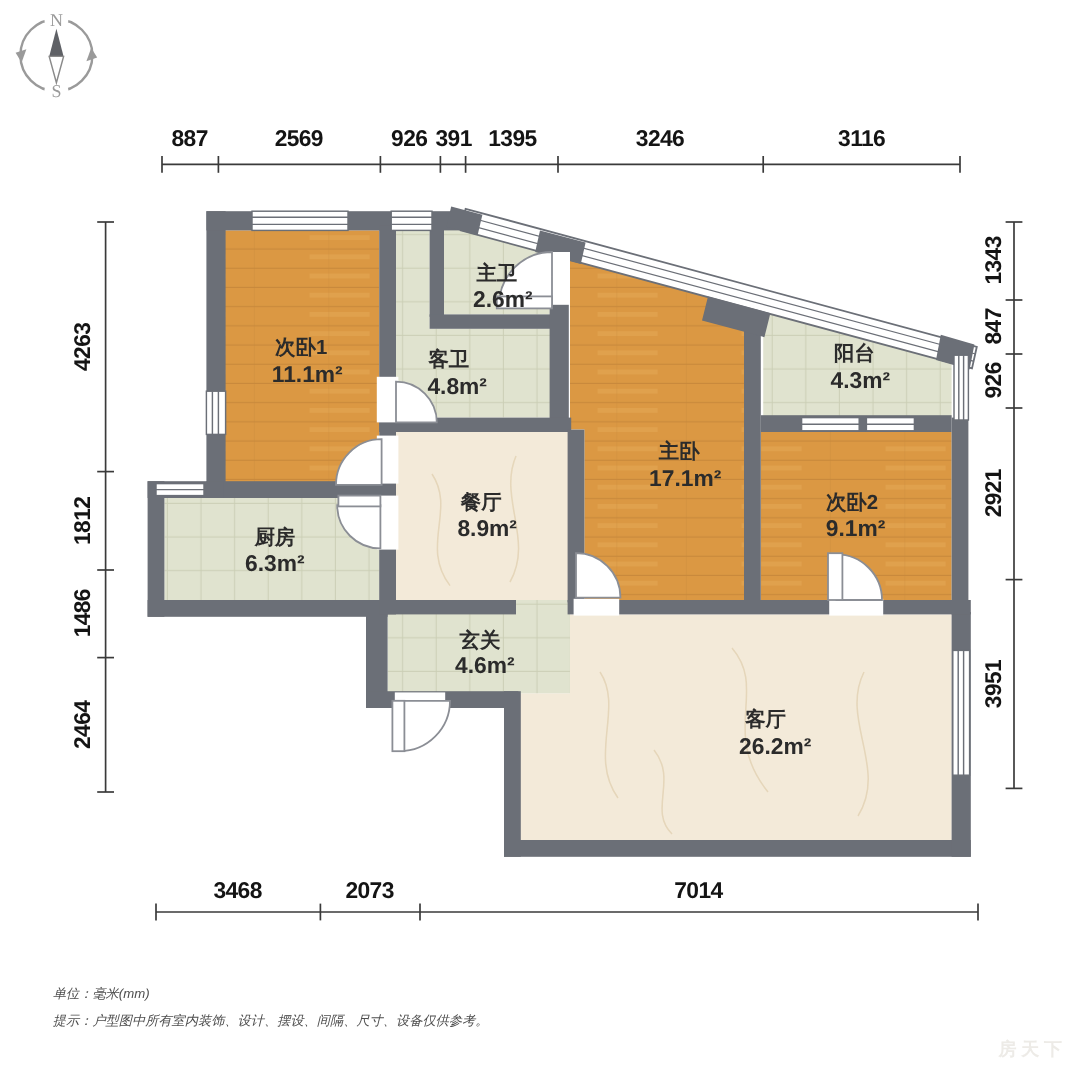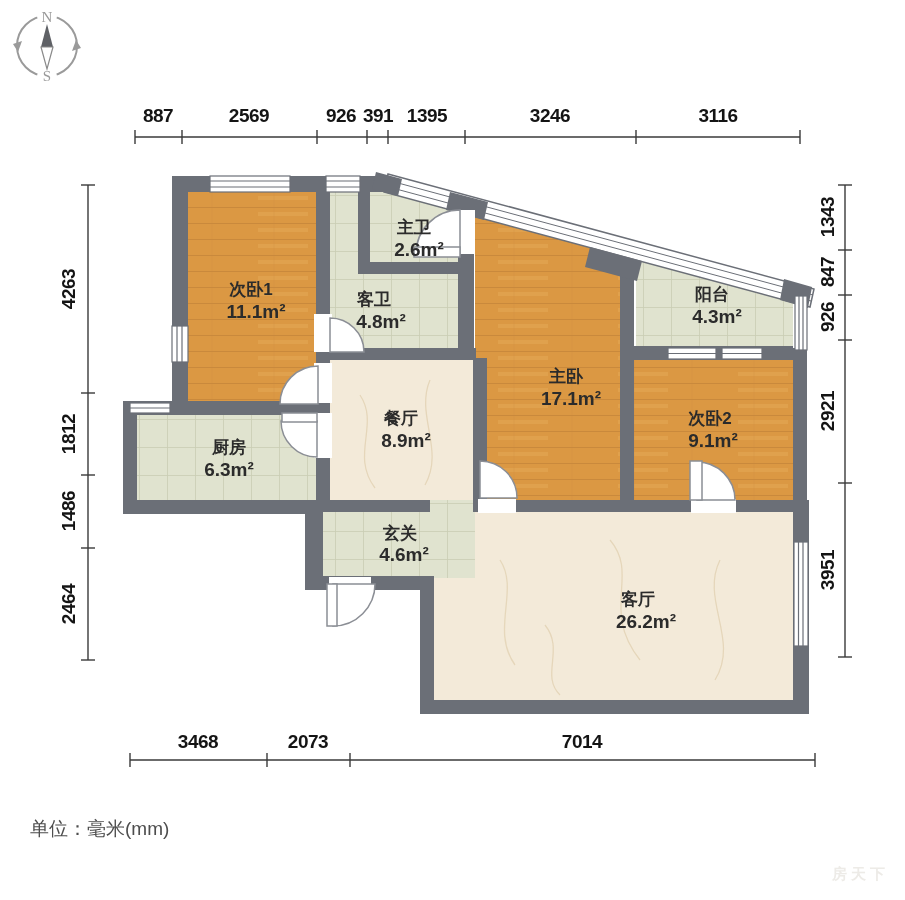--- a/index.html
+++ b/index.html
@@ -3,21 +3,21 @@
 <meta charset="utf-8">
 <style>
   html,body{margin:0;padding:0;background:#fff;}
   #stage{position:relative;width:905px;height:900px;background:#ffffff;overflow:hidden;
          font-family:"Liberation Sans","DejaVu Sans",sans-serif;}
   #plan-svg{position:absolute;left:0;top:0;}
   .room-name{font-size:17px;font-weight:700;fill:#2b2b2b;}
   .room-area{font-size:19px;font-weight:700;fill:#2b2b2b;}
   .dim-text{font-size:19px;font-weight:600;fill:#141414;letter-spacing:-0.5px;}
   .compass-letter{font-family:"Liberation Serif","DejaVu Serif",serif;font-size:15px;fill:#9a9a9a;}
-  #footer{position:absolute;left:30px;top:818px;color:#4d4d4d;font-size:19px;line-height:22px;}
+  #footer{position:absolute;left:44px;top:818px;color:#4d4d4d;font-size:11px;line-height:22px;font-style:italic;}
   #watermark{position:absolute;right:16px;bottom:16px;text-align:right;color:#efedea;
              font-weight:800;user-select:none;}
   #watermark .wm-cn{display:block;font-size:15px;letter-spacing:4px;margin-left:40px;color:#edebe7;}
   #watermark .wm-en{display:block;font-size:36px;letter-spacing:-1px;color:#edebe7;font-style:italic;}
 </style>
 </head>
 <body>
 
 <div id="stage">
 
@@ -245,19 +245,20 @@
     <circle cx="47" cy="76" r="10" fill="#ffffff"></circle>
     <polygon points="47,24 53,47 41,47" fill="#5f6166"></polygon>
     <polygon points="41,47 53,47 47,69" fill="#ffffff" stroke="#8a8a8a" stroke-width="1.2"></polygon>
     <text class="compass-letter" x="47" y="22" text-anchor="middle">N</text>
     <text class="compass-letter" x="47" y="81" text-anchor="middle">S</text>
   </g>
 </svg>
 
   <div id="footer">
     <div>单位：毫米(mm)</div>
+    <div>提示：户型图中所有室内装饰、设计、摆设、间隔、尺寸、设备仅供参考。</div>
   </div>
 
   <div id="watermark">
     <span class="wm-cn">房天下</span>
   </div>
 
 </div>
 
 </body></html>

